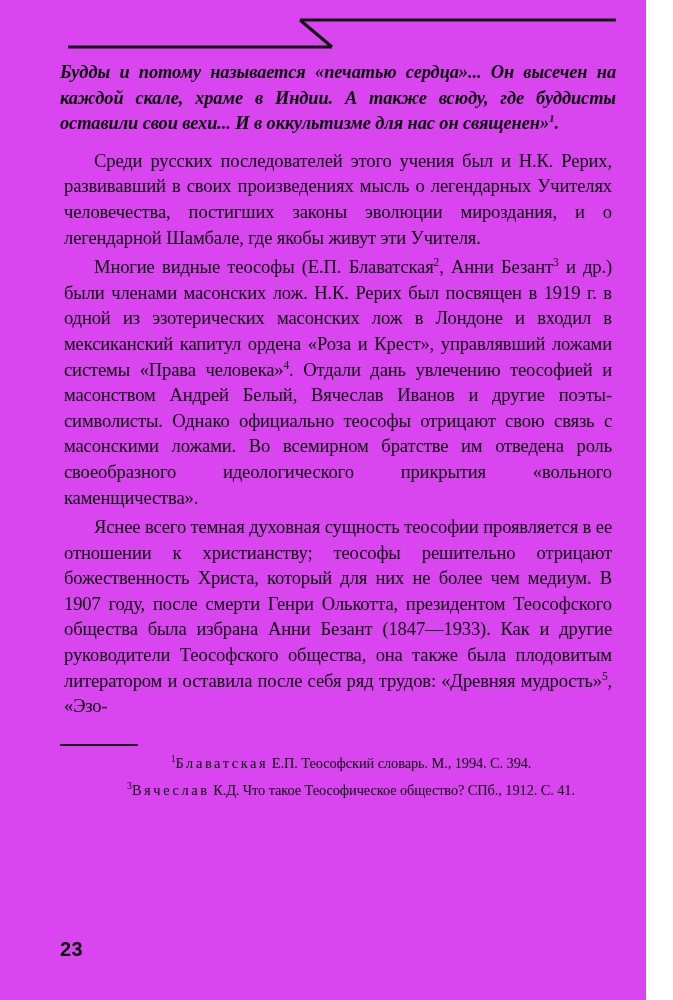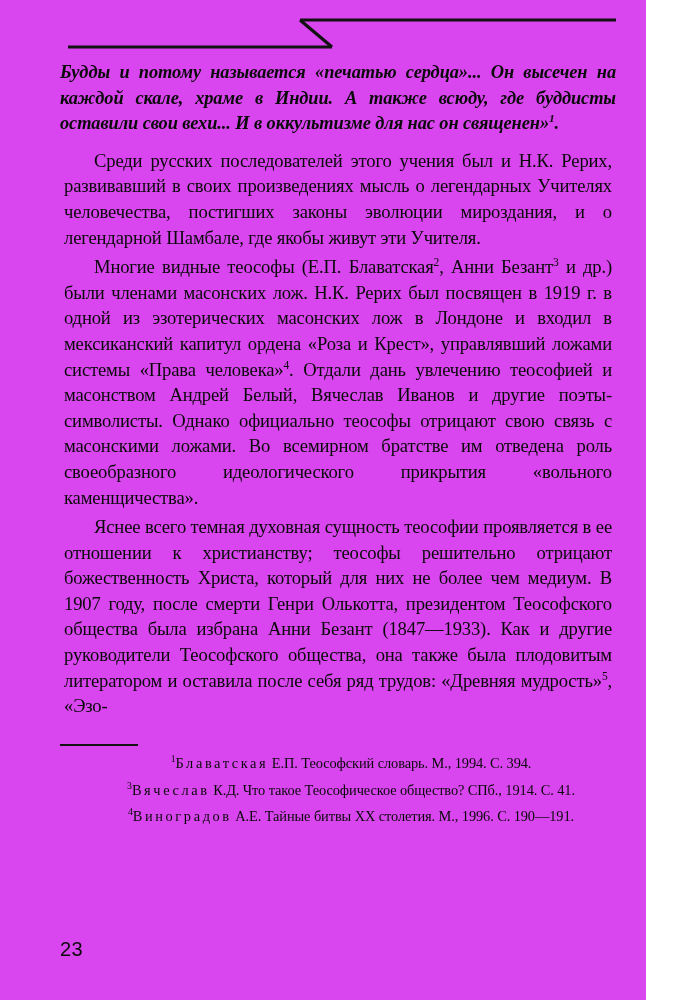--- a/index.html
+++ b/index.html
@@ -93,21 +93,21 @@
   .spaced {
     letter-spacing: 2.6px;
   }
 
   
   .folio {
     position: absolute;
     left: 60px;
     top: 938px;
     font-family: "Liberation Sans", "DejaVu Sans", sans-serif;
-    font-weight: normal;
+    font-weight: bold;
     font-size: 20px;
     letter-spacing: 0.4px;
     text-align: right;
   }
 </style>
 </head>
 <body>
 
 <div class="page">
 
@@ -128,20 +128,19 @@
         <p class="body-par"><span>Многие видные теософы (Е.П. Блаватская</span><sup>2</sup><span>, Анни Безант</span><sup>3</sup><span> и др.) были членами масонских лож. Н.К. Рерих был посвящен в 1919 г. в одной из эзотерических масонских лож в Лондоне и входил в мексиканский капитул ордена «Роза и Крест», управлявший ложами системы «Права человека»</span><sup>4</sup><span>. Отдали дань увлечению теософией и масонством Андрей Белый, Вячеслав Иванов и другие поэты-символисты. Однако официально теософы отрицают свою связь с масонскими ложами. Во всемирном братстве им отведена роль своеобразного идеологического прикрытия «вольного каменщичества».</span></p>
         <p class="body-par"><span>Яснее всего темная духовная сущность теософии проявляется в ее отношении к христианству; теософы решительно отрицают божественность Христа, который для них не более чем медиум. В 1907 году, после смерти Генри Олькотта, президентом Теософского общества была избрана Анни Безант (1847—1933). Как и другие руководители Теософского общества, она также была плодовитым литератором и оставила после себя ряд трудов: «Древняя мудрость»</span><sup>5</sup><span>, «Эзо-</span></p>
       </div>
 
   </div>
 
   <div class="footnotes">
     <div class="fn-rule"></div>
     <div id="footnote-list">
         <p class="footnote"><sup>1</sup><span class="spaced">Блаватская</span><span> Е.П. Теософский словарь. М., 1994. С. 394.</span></p>
-        <p class="footnote"><sup>3</sup><span class="spaced">Вячеслав</span><span> К.Д. Что такое Теософическое общество? СПб., 1914. С. 41.</span></p>
-        <p class="footnote"><sup>4</sup><span class="spaced">Виноградов</span><span> А.Е. Тайные битвы XX столетия. М., 1996. С. 190—191.</span></p>
+        <p class="footnote"><sup>3</sup><span class="spaced">Вячеслав</span><span> К.Д. Что такое Теософическое общество? СПб., 1912. С. 41.</span></p>
       </div>
   </div>
 
   <div class="folio">23</div>
 
 </div>
 
 </body></html>

